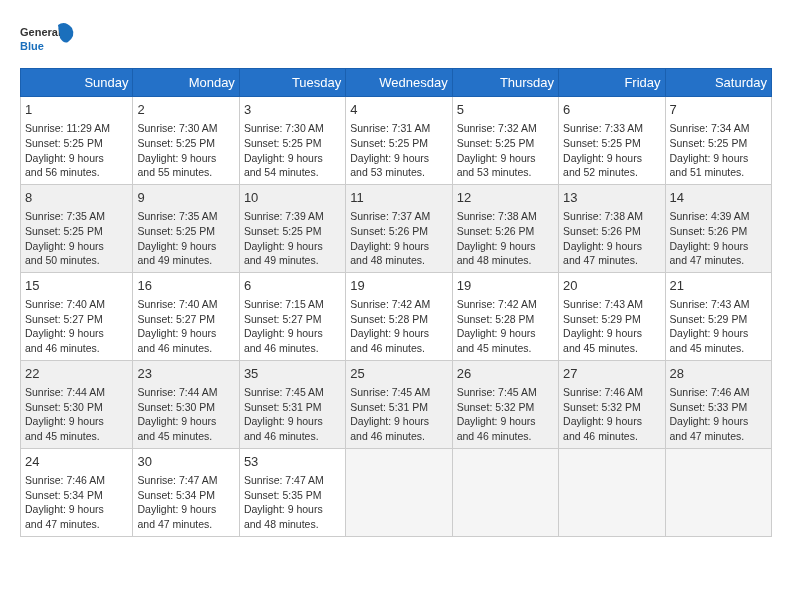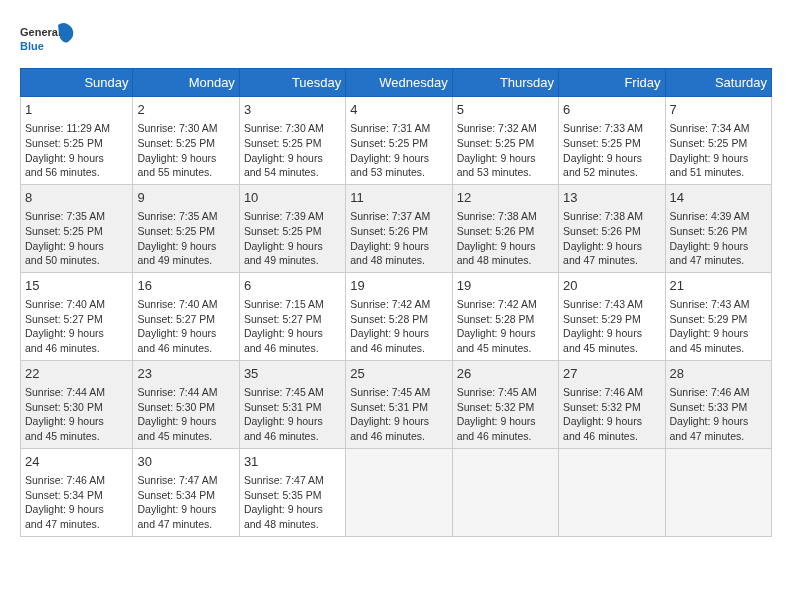--- a/index.html
+++ b/index.html
@@ -316,21 +316,21 @@
           <div>and 47 minutes.</div>
         </td>
         <td>
           <span class="day-num">30</span>
           <div>Sunrise: 7:47 AM</div>
           <div>Sunset: 5:34 PM</div>
           <div>Daylight: 9 hours</div>
           <div>and 47 minutes.</div>
         </td>
         <td>
-          <span class="day-num">31</span>
+          <span class="day-num">53</span>
           <div>Sunrise: 7:47 AM</div>
           <div>Sunset: 5:35 PM</div>
           <div>Daylight: 9 hours</div>
           <div>and 48 minutes.</div>
         </td>
         <td class="empty"></td>
         <td class="empty"></td>
         <td class="empty"></td>
         <td class="empty"></td>
       </tr>

